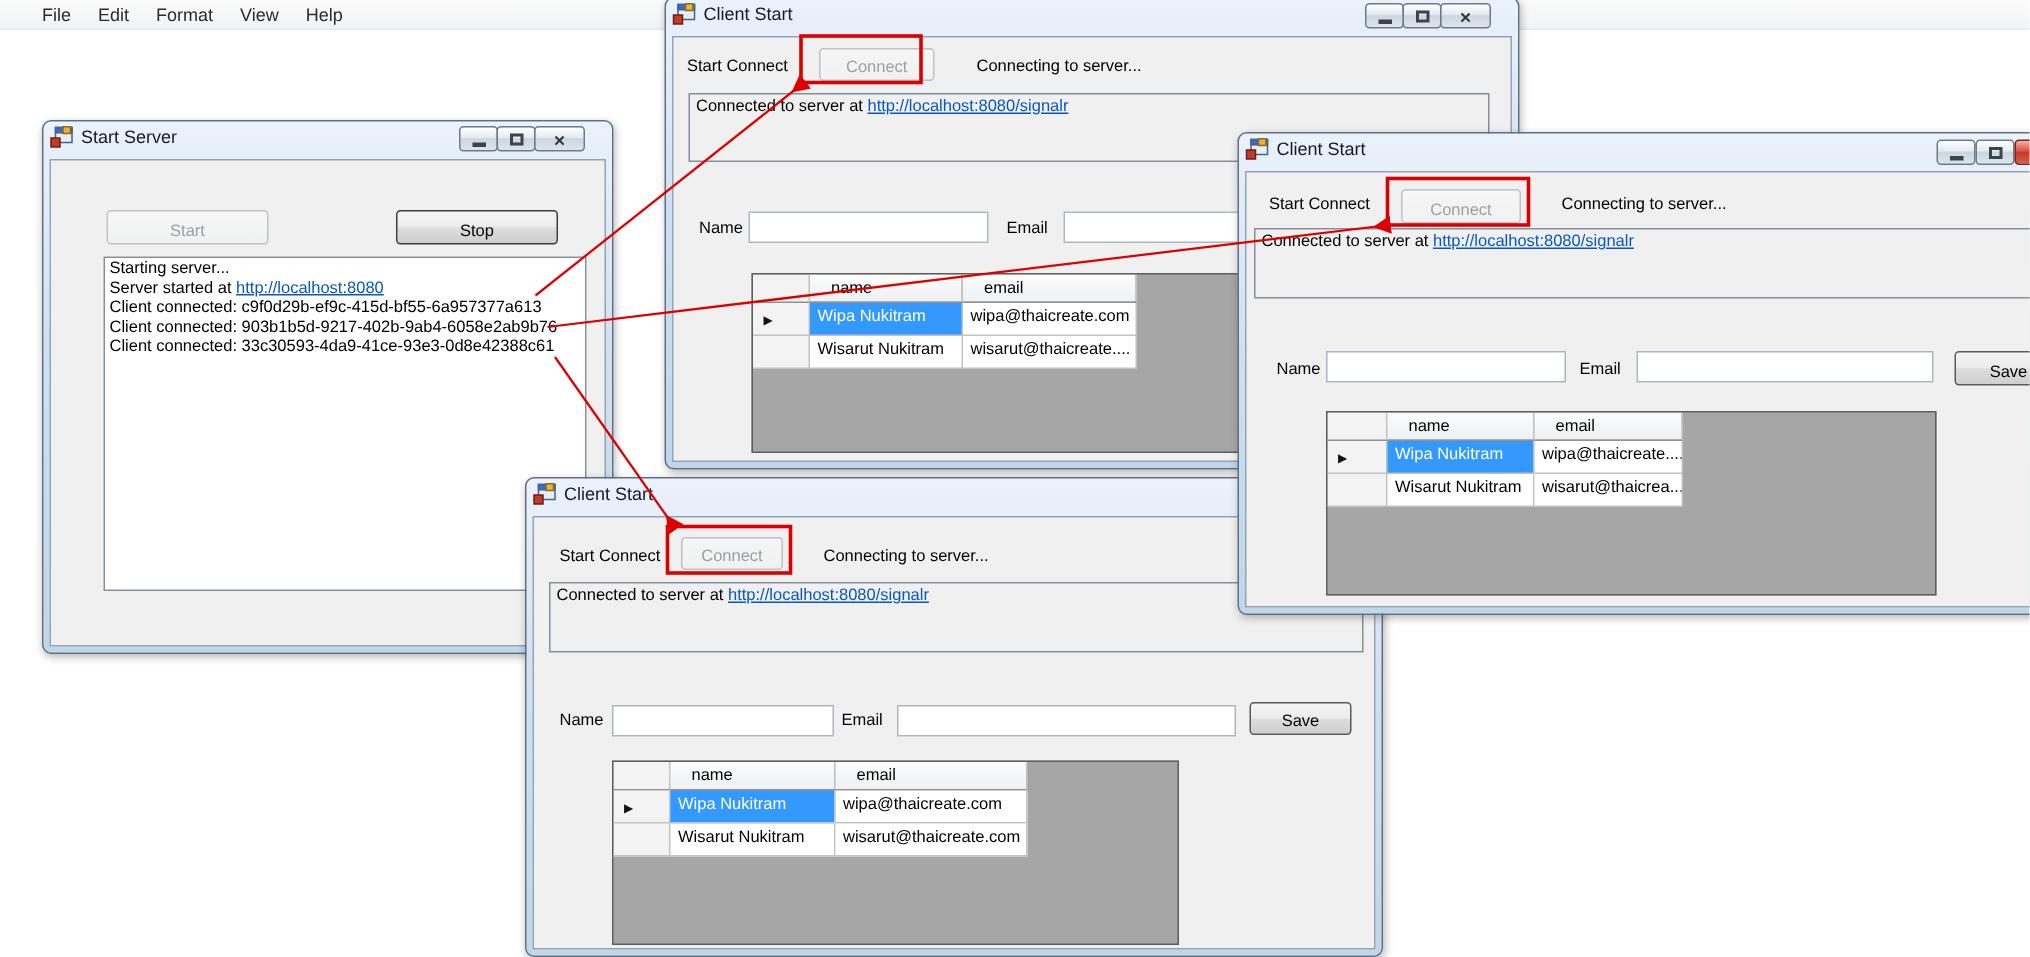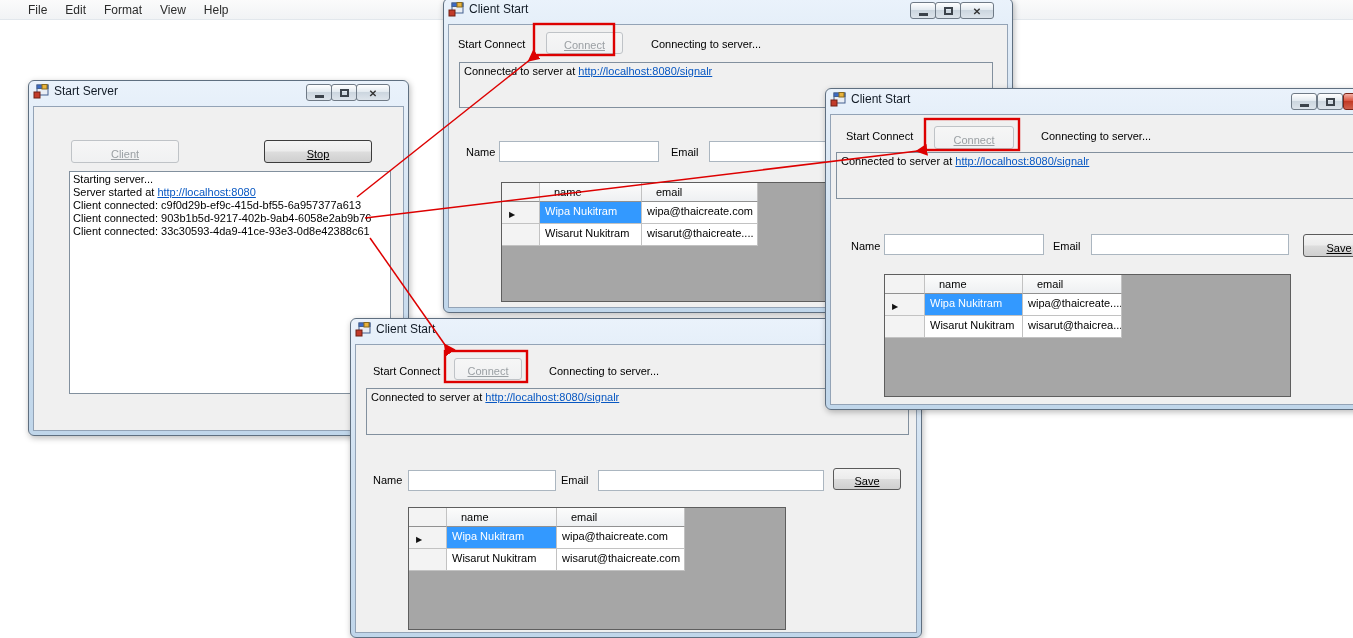--- a/index.html
+++ b/index.html
@@ -30,21 +30,21 @@
   .cap.red-sliver { background:linear-gradient(#f3b0a6,#d9543f 45%,#c23a24 50%,#d0604c); border-color:#7a2417; }
   .client { position:absolute; left:4px; right:4px; top:25px; bottom:4px;
     background:#f0f0f0; border:1px solid #93a3b6; overflow:hidden; }
 
   .form-icon { width:16px; height:15px; display:inline-block; }
 
   
   .lbl { position:absolute; font-size:11px; color:#000; white-space:nowrap; }
   .btn { position:absolute; font-size:11px; color:#000; text-align:center;
     border:1px solid #5a5a5a; border-radius:3px; padding-top:4px;
-    background:linear-gradient(#f4f4f4,#ececec 48%,#dddddd 52%,#cfcfcf);text-decoration:underline; }
+    background:linear-gradient(#f4f4f4,#ececec 48%,#dddddd 52%,#cfcfcf); }
   .btn.disabled { border-color:#bfc3c7; color:#9b9f a3; color:#9ba0a4;
     background:linear-gradient(#f6f6f6,#f0f1f2); }
   .tb { position:absolute; background:#fff; border:1px solid #abb6c0; height:21px; font-size:11px; padding:0 3px; }
   .connbox { position:absolute; border:1px solid #82909e; font-size:11px; padding:2px 4px; color:#000; }
   .lnk { color:#0757c2; text-decoration:underline; }
   .logbox { position:absolute; background:#fff; border:1px solid #82909e;
     font-size:11px; line-height:13px; padding:1px 3px; color:#000; }
 
   
   .grid { position:absolute; background:#a6a6a6; border:1px solid #5e5e5e; overflow:hidden; }
@@ -91,21 +91,21 @@
           </span>
         <span class="cap">
             <span class="glyph-max"></span>
           </span>
         <span class="cap close-w">
             <span class="glyph-close"></span>
           </span>
       </span>
     </div>
     <div class="client">
-      <button class="btn disabled" style="left:37px; top:33px; width:108px; height:23px">Client</button>
+      <button class="btn disabled" style="left:37px; top:33px; width:108px; height:23px">Start</button>
       <button class="btn" style="left:230px; top:33px; width:108px; height:23px; border-color:#3c3c3c">Stop</button>
       <div class="logbox" style="left:35px; top:64px; width:322px; height:223px">
         <div>Starting server...</div>
         <div><span>Server started at </span><span class="lnk">http://localhost:8080</span></div>
         <div>Client connected: c9f0d29b-ef9c-415d-bf55-6a957377a613</div>
         <div>Client connected: 903b1b5d-9217-402b-9ab4-6058e2ab9b76</div>
         <div>Client connected: 33c30593-4da9-41ce-93e3-0d8e42388c61</div>
       </div>
     </div>
   </div>

